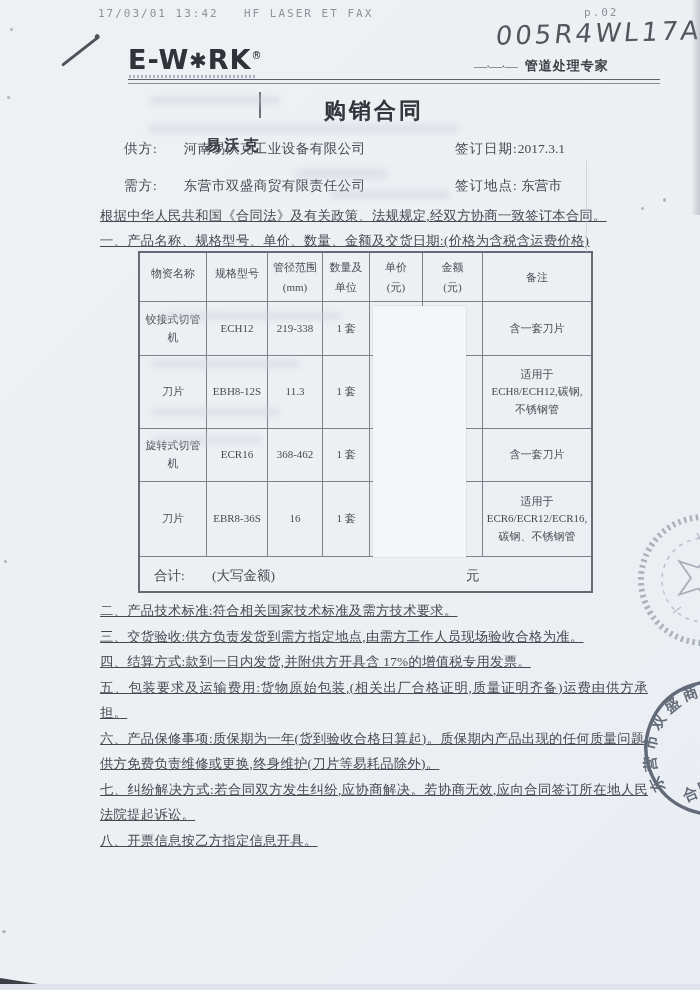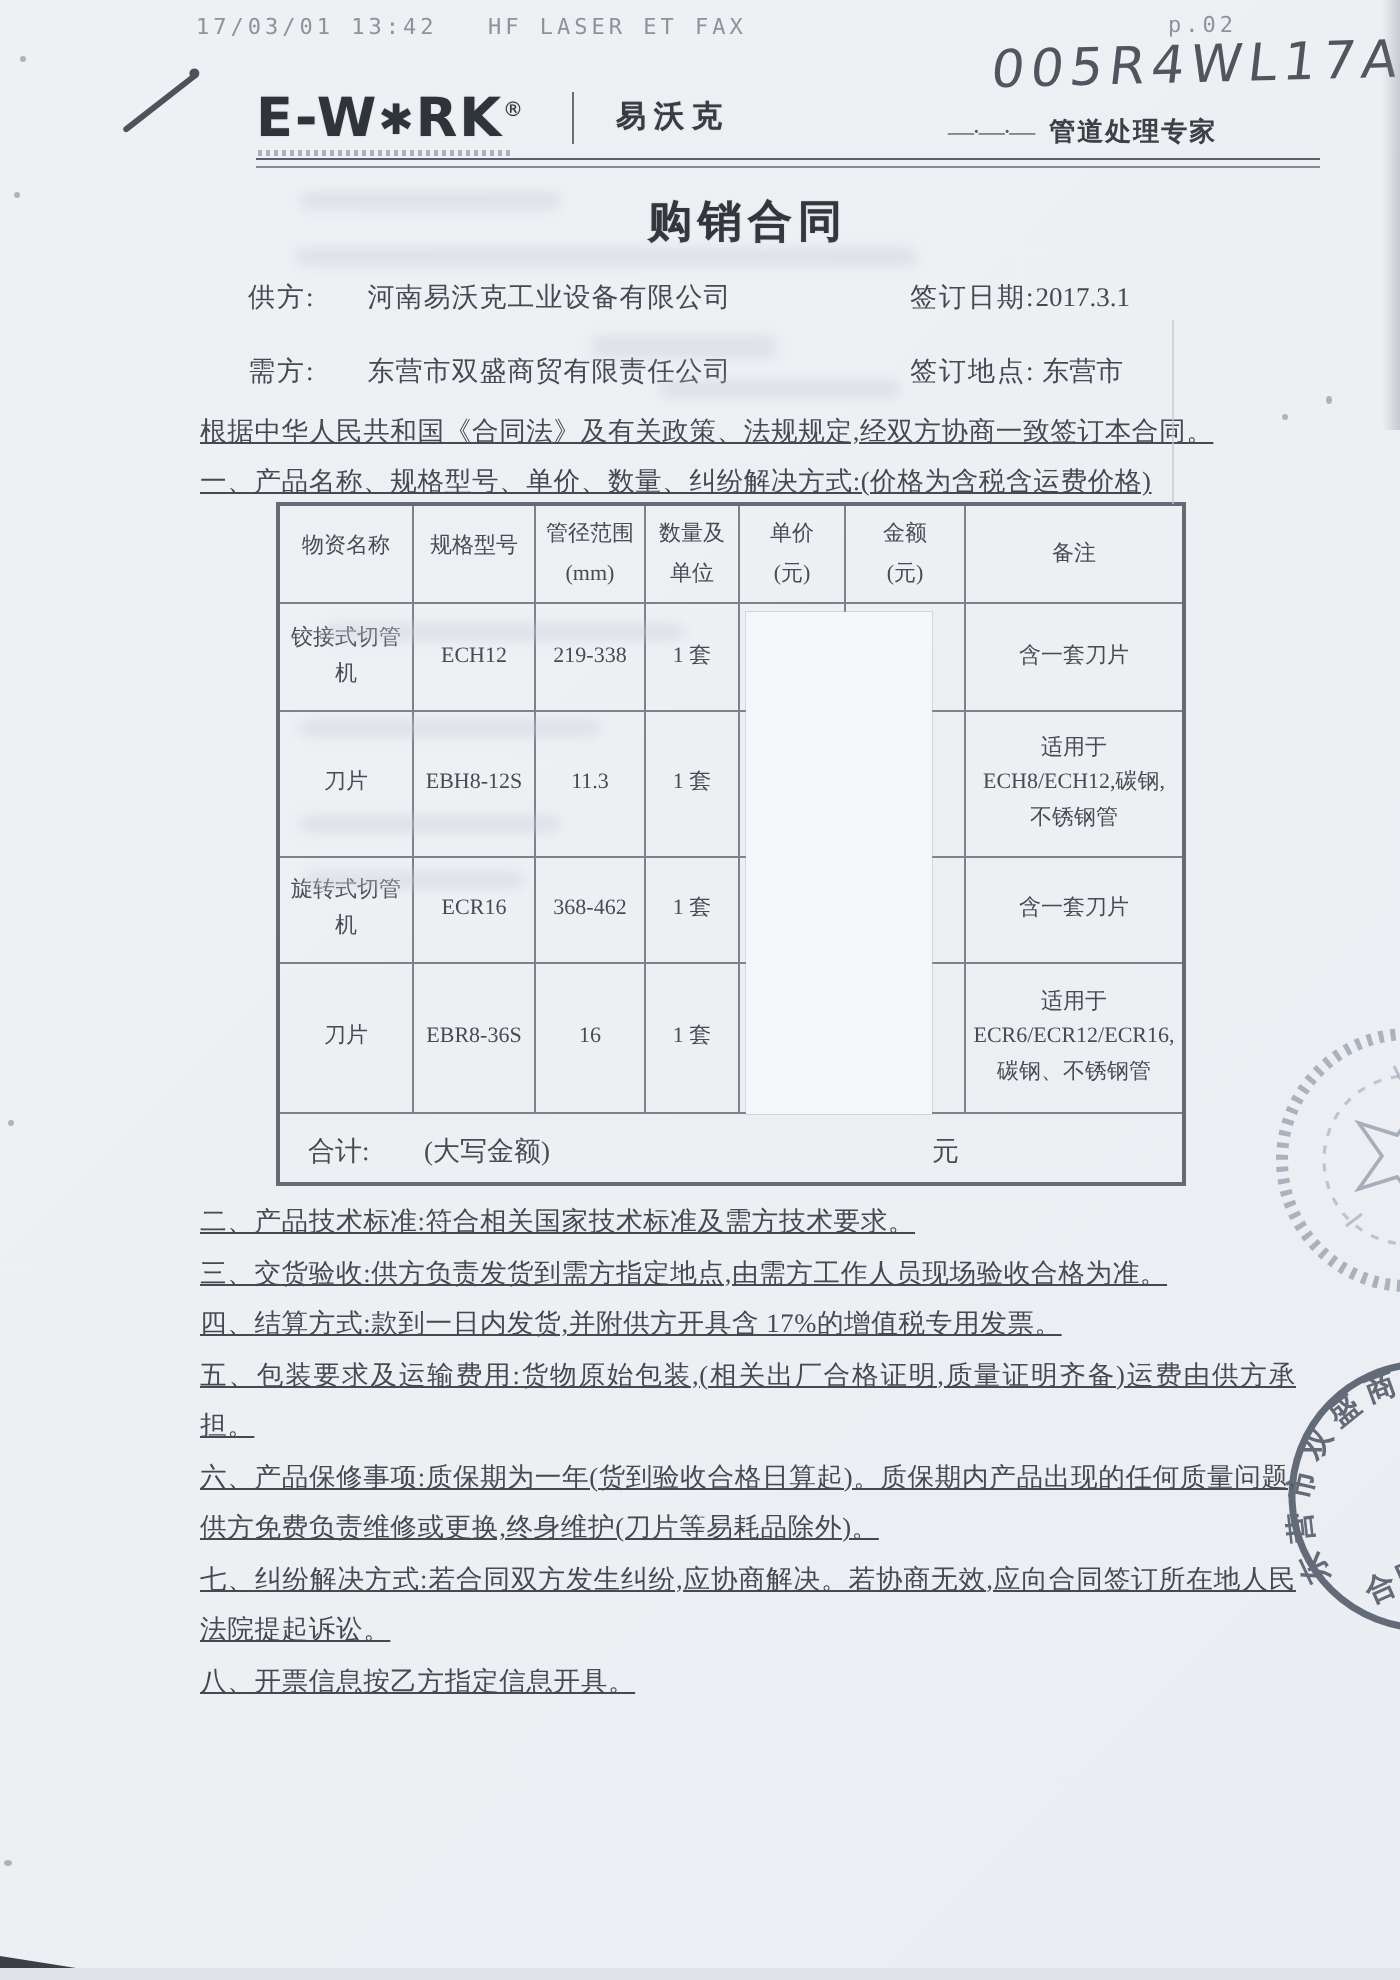--- a/index.html
+++ b/index.html
@@ -15,21 +15,21 @@
   
   .fax{font-family:"DejaVu Sans Mono",monospace;font-size:11px;color:#8d929b;letter-spacing:2px;margin-left:36px;}
 
   
   .handwriting{
     font-family:"DejaVu Sans",sans-serif;font-size:26px;color:#41464e;
     transform:skewX(-8deg) rotate(-1.5deg);letter-spacing:3px;opacity:.9;
   }
 
   
-  .logo-row{left:128px;top:46px;display:flex;align-items:center;gap:19px;}
+  .logo-row{left:128px;top:46px;display:flex;align-items:flex-end;gap:19px;flex-direction:column;}
   .logo-en{font-family:"DejaVu Sans",sans-serif;font-weight:bold;font-size:27px;color:#2f333a;letter-spacing:1px;line-height:1;}
   .logo-en .gear{font-size:21px;vertical-align:1px;}
   .logo-en sup{font-size:10px;vertical-align:10px;font-weight:normal;}
   .logo-div{width:1.5px;height:26px;background:#6a7079;margin:0 2px 1px 4px;}
   .logo-cn{font-size:15px;font-weight:bold;color:#383d44;letter-spacing:4px;line-height:1;}
   .logo-fineprint{left:129px;top:75px;width:126px;height:2.5px;
     background:repeating-linear-gradient(90deg,#9aa0ab 0 2px,transparent 2px 4px);opacity:.8;}
   .tagline{left:474px;top:57px;font-size:13px;color:#3c4147;display:flex;align-items:center;gap:8px;}
   .tagline .dash{font-style:normal;letter-spacing:-1px;color:#555b64;}
   .tagline b{font-weight:bold;letter-spacing:1px;}
@@ -125,21 +125,21 @@
     <span class="lbl">签订日期:</span><span>2017.3.1</span>
   </div>
   <div class="abs party" style="left:124px;top:177px">
     <span class="lbl">需方:</span><span class="val">东营市双盛商贸有限责任公司</span>
   </div>
   <div class="abs party" style="left:455px;top:177px">
     <span class="lbl">签订地点:</span> <span>东营市</span>
   </div>
 
   <p class="abs bodytext" style="left:100px;top:203px;width:548px">根据中华人民共和国《合同法》及有关政策、法规规定,经双方协商一致签订本合同。</p>
-  <p class="abs bodytext" style="left:100px;top:228px;width:548px">一、产品名称、规格型号、单价、数量、纠纷解决方式:(价格为含税含运费价格)</p>
+  <p class="abs bodytext" style="left:100px;top:228px;width:548px">一、产品名称、规格型号、单价、数量、金额及交货日期:(价格为含税含运费价格)</p>
 
   <div class="abs ctable">
     <div class="c hdr"><span>物资名称</span><span></span></div>
     <div class="c hdr"><span>规格型号</span><span></span></div>
     <div class="c hdr"><span>管径范围</span><span>(mm)</span></div>
     <div class="c hdr"><span>数量及</span><span>单位</span></div>
     <div class="c hdr"><span>单价</span><span>(元)</span></div>
     <div class="c hdr"><span>金额</span><span>(元)</span></div>
     <div class="c hdr lastcol"><span>备注</span></div>
 

